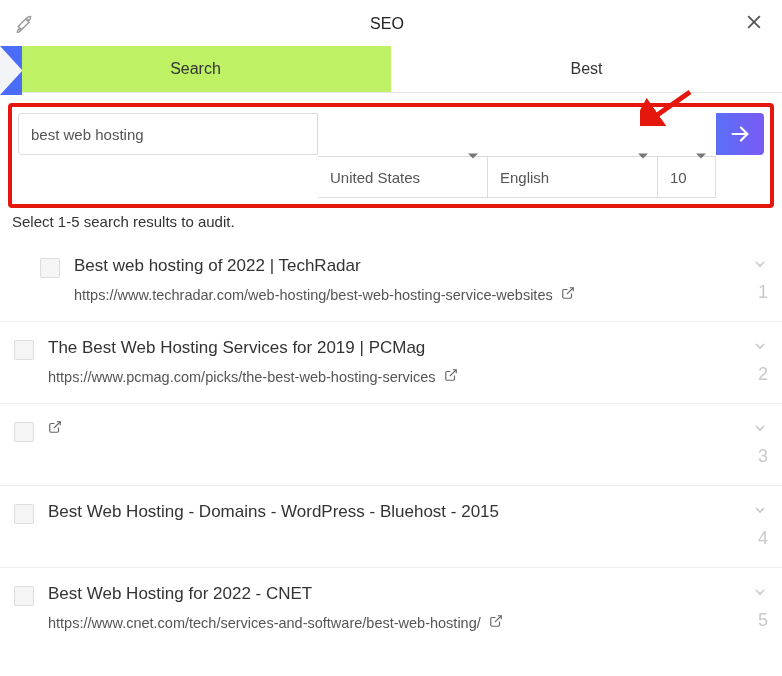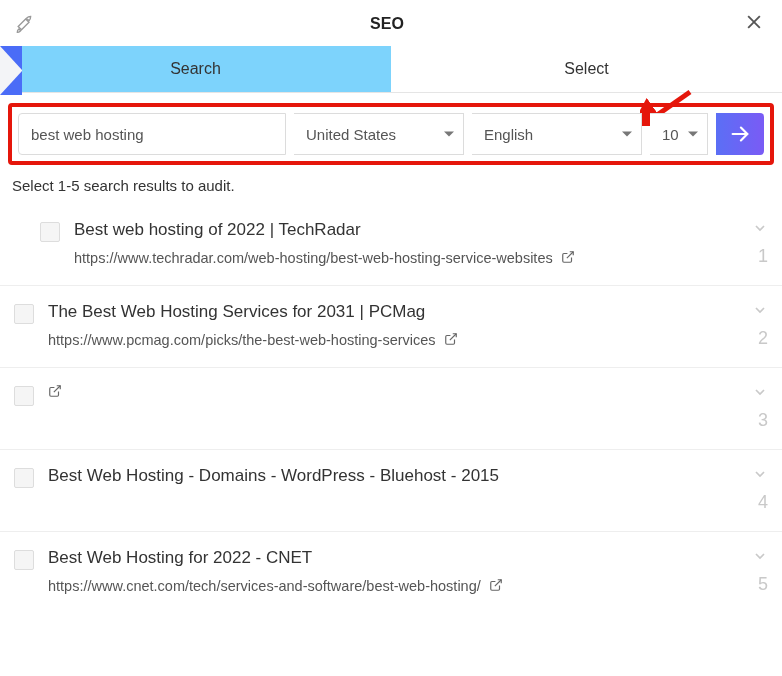--- a/index.html
+++ b/index.html
@@ -13,21 +13,21 @@
   }
   .header {
     display: flex;
     align-items: center;
     justify-content: space-between;
     padding: 8px 14px 6px 14px;
   }
   .header-title {
     flex: 1;
     text-align: center;
-    font-weight: 700;
+    font-weight: 400;
     font-size: 16px;
     color: #222;
   }
   .rocket-icon svg { display:block; }
   .close-icon {
     font-size: 24px;
     color: #555;
     cursor: pointer;
     line-height: 1;
     padding: 4px;
@@ -39,21 +39,21 @@
   .tab {
     flex: 1;
     text-align: center;
     padding: 14px 0;
     font-size: 16px;
     color: #333;
     cursor: pointer;
     position: relative;
   }
   .tab.active {
-    background: #7dd3fc;
+    background: #bef264;
     color: #333;
   }
   .tab.active::after {
     content:"";
     position:absolute;
     left:0; right:0; bottom:-1px;
     height:1px;
     background:#4a6cf7;
   }
   .arrow-pointer {
@@ -69,21 +69,21 @@
     border-left:22px solid #f3f4f7;
   }
   .filter-bar-wrap {
     margin: 10px 8px 0 8px;
     border: 4px solid #e5160b;
     border-radius: 4px;
     padding: 6px 6px;
   }
   .filter-bar {
     display:flex;
-    gap:8px;
+    gap:0;
   }
   .filter-input {
     flex: 1.3;
     height: 42px;
     border: 1px solid #dcdcdc;
     border-radius: 4px 0 0 4px;
     padding: 0 12px;
     font-size: 15px;
     color:#555;
     outline:none;
@@ -92,20 +92,21 @@
     height: 42px;
     border: 1px solid #dcdcdc;
     border-left:none;
     padding: 0 28px 0 12px;
     font-size: 15px;
     color:#555;
     background:#fff;
     appearance:none;
     outline:none;
     position:relative;
+    margin-top:43px;
   }
   .select-wrap {
     position:relative;
     display:flex;
   }
   .select-wrap::after {
     content:"";
     position:absolute;
     right:10px; top:50%;
     width:0; height:0;
@@ -129,21 +130,21 @@
     align-items:center;
     justify-content:center;
   }
   .go-btn svg { stroke:#fff; }
   .red-arrow {
     position:absolute;
     left:640px; top:88px;
     pointer-events:none;
   }
   .instruction {
-    padding: 12px 12px 10px 12px;
+    padding: 5px 12px 10px 12px;
     font-size: 15px;
     color:#333;
   }
   .results { }
   .result {
     border-bottom:1px solid #eee;
     padding: 16px 14px 18px 14px;
     display:flex;
     align-items:flex-start;
     gap:14px;
@@ -162,20 +163,21 @@
   .result-body { flex:1; min-width:0; }
   .result-title {
     font-size: 17px;
     color:#333;
     margin-bottom:10px;
   }
   .result-url {
     font-size: 14.5px;
     color:#555;
     display:flex;
+    align-items:center;
     gap:8px;
   }
   .ext-icon { color:#666; flex-shrink:0; }
   .result-right {
     display:flex;
     flex-direction:column;
     align-items:flex-end;
     gap:10px;
     color:#c9c9c9;
     flex-shrink:0;
@@ -201,21 +203,21 @@
   <span class="close-icon">
     <svg width="20" height="20" viewBox="0 0 24 24" fill="none" stroke="#555" stroke-width="2.2">
       <line x1="5" y1="5" x2="19" y2="19"></line>
         <line x1="19" y1="5" x2="5" y2="19"></line>
     </svg>
   </span>
 </div>
 
 <div class="tabs">
   <div class="tab active arrow-pointer">Search</div>
-  <div class="tab">Select</div>
+  <div class="tab">Best</div>
 </div>
 
 <svg class="red-arrow" width="54" height="38">
   <defs>
     <marker id="ah" markerWidth="8" markerHeight="8" refX="2" refY="4" orient="auto">
       <path d="M0,0 L8,4 L0,8 z" fill="#e5160b"></path>
     </marker>
   </defs>
   <line x1="50" y1="4" x2="10" y2="32" stroke="#e5160b" stroke-width="5" marker-end="url(#ah)"></line>
 </svg>
@@ -266,21 +268,21 @@
             <polyline points="6 9 12 15 18 9"></polyline>
           </svg>
         </span>
       <span class="rank">1</span>
     </div>
   </div>
 
   <div class="result">
     <div class="checkbox"></div>
     <div class="result-body">
-      <div class="result-title">The Best Web Hosting Services for 2031 | PCMag</div>
+      <div class="result-title">The Best Web Hosting Services for 2019 | PCMag</div>
       <div class="result-url">
         <span>https://www.pcmag.com/picks/the-best-web-hosting-services</span>
         <span class="ext-icon">
           <svg width="14" height="14" viewBox="0 0 24 24" fill="none" stroke="#666" stroke-width="2">
               <path d="M18 13v6a2 2 0 0 1-2 2H5a2 2 0 0 1-2-2V8a2 2 0 0 1 2-2h6"></path>
               <polyline points="15 3 21 3 21 9"></polyline>
               <line x1="10" y1="14" x2="21" y2="3"></line>
             </svg>
         </span>
       </div>

